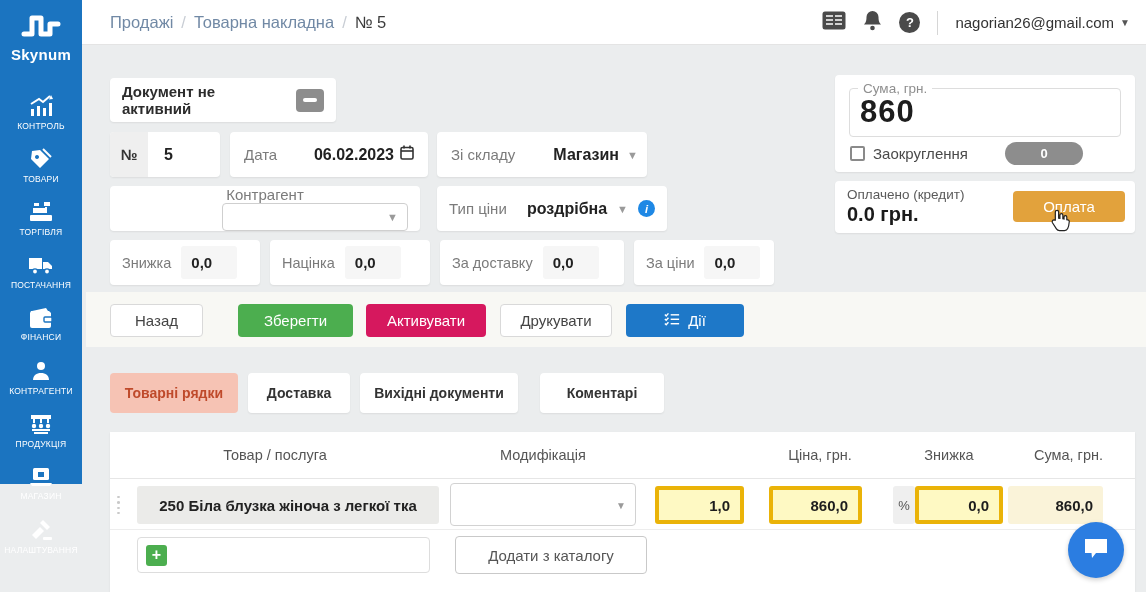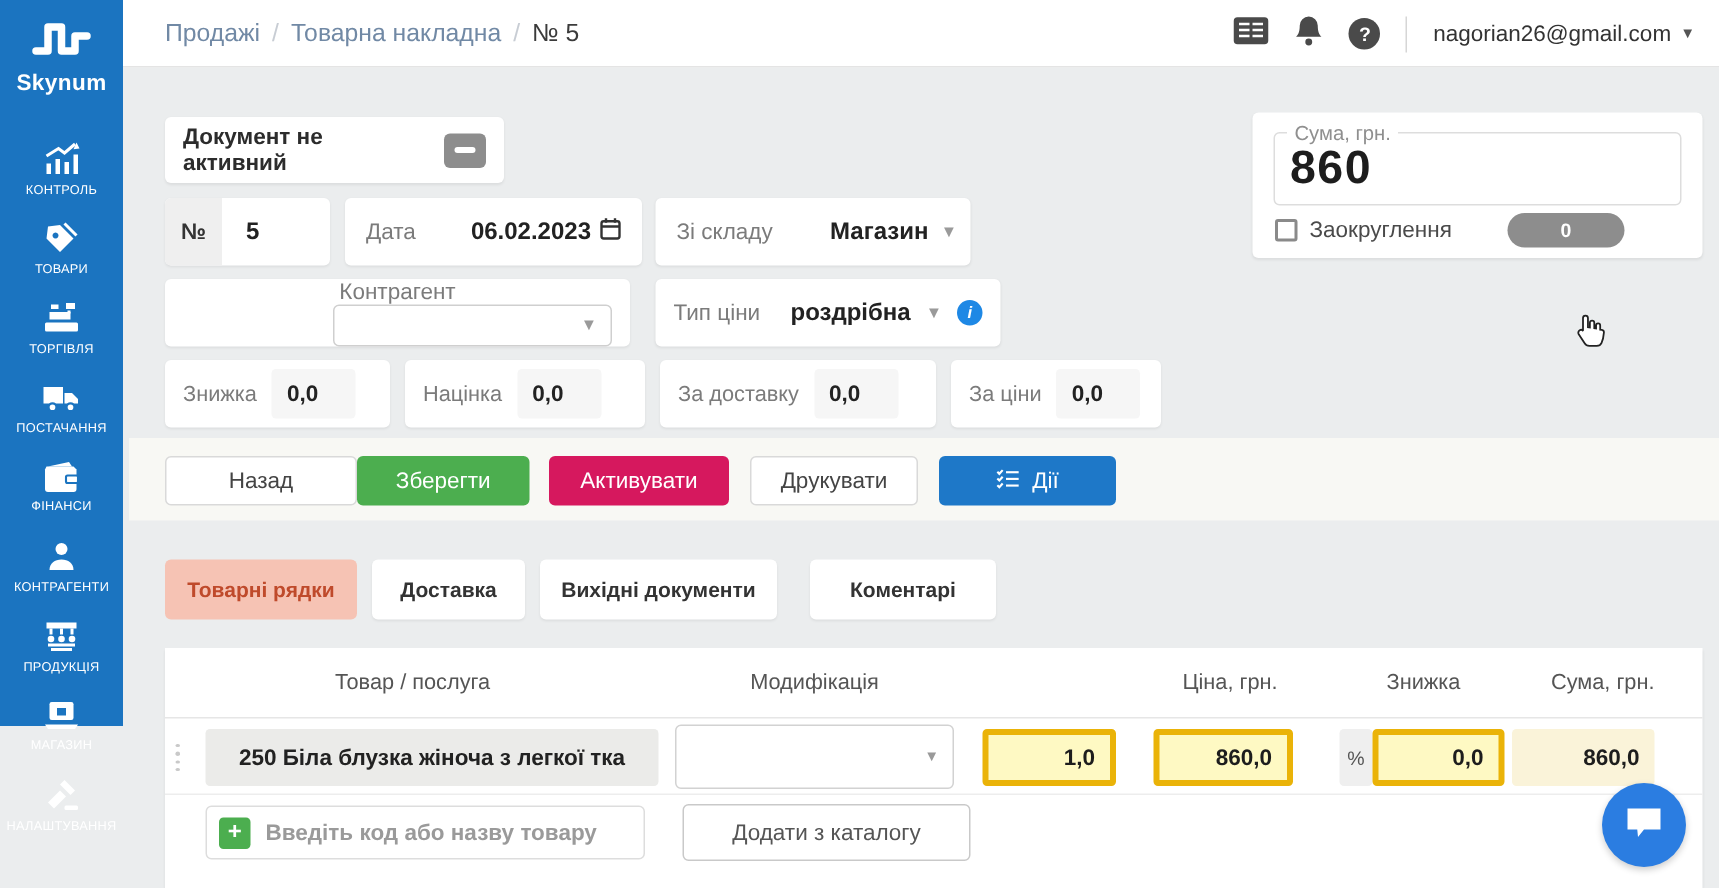--- a/index.html
+++ b/index.html
@@ -60,21 +60,21 @@
   .info-dot { width:17px; height:17px; border-radius:50%; background:#1e88e5; color:#fff; font-size:11px; font-weight:bold; font-style:italic; display:flex; align-items:center; justify-content:center; }
 
   .mini-card { top:240px; height:45px; display:flex; align-items:center; padding:0 12px; gap:10px; }
   .mini-card .f-label { font-size:14.5px; }
   .mini-val { background:#f6f6f6; border-radius:3px; min-width:56px; height:33px; display:flex; align-items:center; padding-left:10px; font-weight:bold; font-size:15px; color:#222; }
 
   
   .action-strip { position:absolute; left:86px; top:292px; right:0; height:55px; background:#f8f8f4; }
   .btn { position:absolute; top:304px; height:33px; border-radius:4px; font-size:15px; display:flex; align-items:center; justify-content:center; cursor:pointer; font-family:inherit; }
   .btn-plain { background:#fff; border:1px solid #d9d9d9; color:#444; }
-  .btn-back { left:110px; width:128px; }
+  .btn-back { left:110px; width:93px; }
   .btn-save { left:238px; width:115px; background:#4cae4f; color:#fff; border:none; }
   .btn-activate { left:366px; width:120px; background:#d6185e; color:#fff; border:none; }
   .btn-print { left:500px; width:112px; }
   .btn-actions { left:626px; width:118px; background:#1e78c8; color:#fff; border:none; gap:8px; }
 
   
   .sum-card { left:835px; top:75px; width:300px; height:97px; }
   .sum-fieldset { position:absolute; left:14px; top:6px; right:14px; height:56px; border:1px solid #ddd; border-radius:4px; }
   .sum-fieldset legend { margin-left:8px; padding:0 5px; font-size:13.5px; color:#8f8f8f; }
   .sum-value { font-size:31px; font-weight:bold; color:#1d1d1d; margin:-2px 0 0 10px; letter-spacing:1px; }
@@ -334,20 +334,25 @@
       <legend>Сума, грн.</legend>
       <div class="sum-value">860</div>
     </fieldset>
     <div class="round-row">
       <span class="checkbox"></span>
       <span class="round-label">Заокруглення</span>
       <span class="round-pill">0</span>
     </div>
   </div>
 
+  <div class="card paid-card">
+    <div class="paid-label">Оплачено (кредит)</div>
+    <div class="paid-value">0.0 грн.</div>
+    <button class="btn-pay">Оплата</button>
+  </div>
 
   <span class="hand-cursor">
     <svg width="22" height="27" viewBox="0 0 24 28">
         <path d="M8 14V4.8a1.8 1.8 0 0 1 3.6 0v6.7l1.4.2V8.2a1.6 1.6 0 0 1 3.2 0v4l1.3.2v-2.2a1.5 1.5 0 0 1 3 0v3l1.2.2c1 .2 1.6 1 1.5 2-.3 3.6-.9 5.8-1.7 7.4-.6 1.3-2 2.2-3.5 2.2h-5.4c-1.4 0-2.7-.7-3.4-1.9l-4.3-6.6c-.6-1-.3-2.3.7-2.9.9-.5 2-.3 2.6.6z" fill="#fff" stroke="#222" stroke-width="1.3"></path>
       </svg>
   </span>
 
   <div class="action-strip"></div>
   <button class="btn btn-plain btn-back">Назад</button>
   <button class="btn btn-save">Зберегти</button>
@@ -394,21 +399,20 @@
       </div>
     <div class="cell-input cell-qty">1,0</div>
     <div class="cell-input cell-price">860,0</div>
     <div class="cell-pct">%</div>
     <div class="cell-input cell-disc">0,0</div>
     <div class="cell-input cell-sum">860,0</div>
     <div class="row-line"></div>
 
     <div class="add-input">
       <span class="plus-sq">+</span>
-      <span class="add-placeholder">Введіть код або назву товару</span>
     </div>
     <button class="btn-catalog">Додати з каталогу</button>
   </div>
 
   <div class="chat-fab">
     <span>
       <svg width="28" height="26" viewBox="0 0 28 26">
           <path d="M3 4h22v14H14l-4 5-0.5-5H3z" fill="#fff"></path>
         </svg>
     </span>

